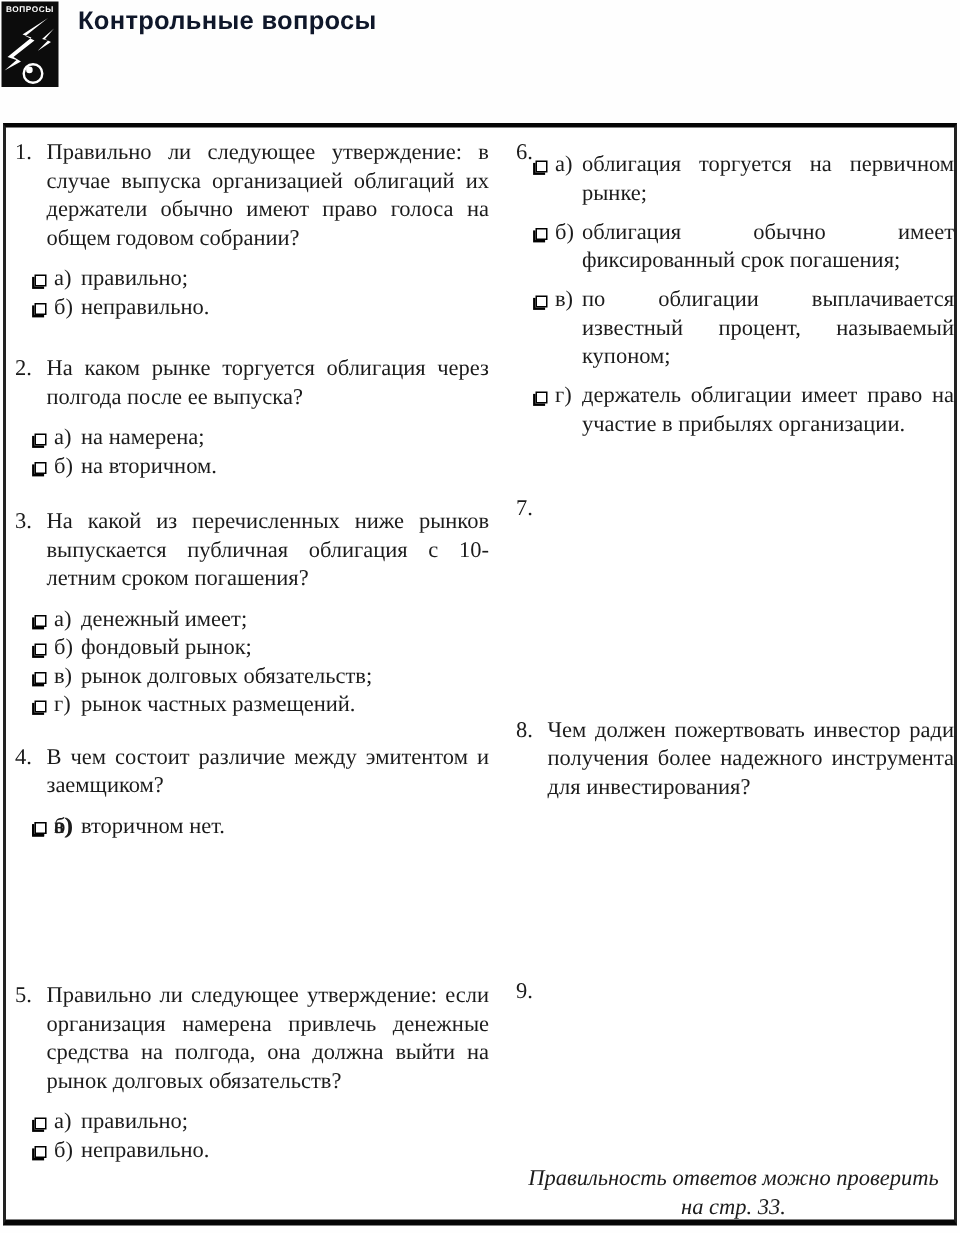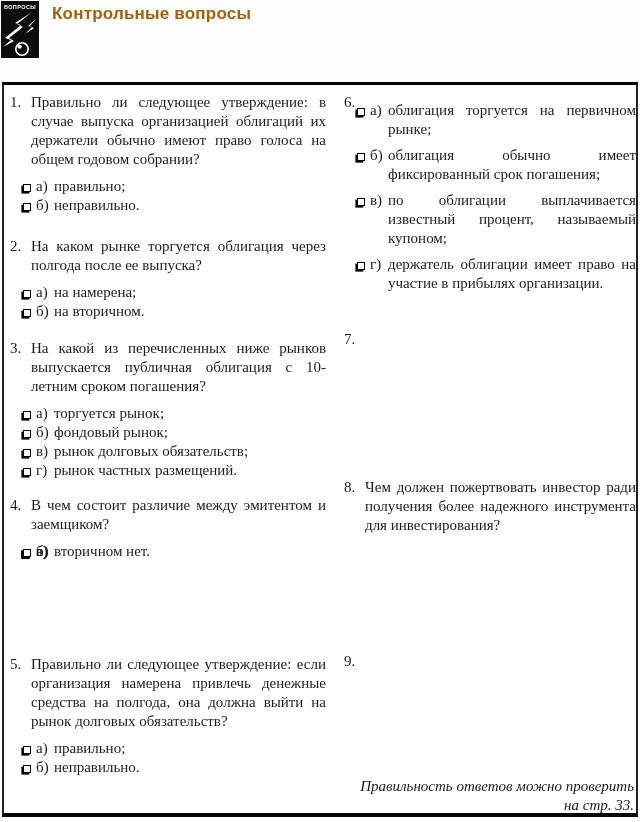--- a/index.html
+++ b/index.html
@@ -13,21 +13,21 @@
     position:absolute; left:1px; top:1px; width:38px; height:57px;
     background:#0c0c0c; display:flex; flex-direction:column; align-items:center;
   }
   .icon-label {
     color:#fff; font-family:"Liberation Sans", sans-serif; font-weight:bold;
     font-size:5.5px; line-height:8px; letter-spacing:0.4px; margin-top:2px;
   }
   .page-title {
     position:absolute; left:52px; top:4px;
     font-family:"Liberation Sans", sans-serif; font-weight:bold; font-size:17px;
-    color:#a16207; letter-spacing:0.2px;
+    color:#0f172a; letter-spacing:0.2px;
   }
   
   .frame {
     position:absolute; left:2px; top:82px; width:636px; height:735px;
     box-sizing:border-box; background:#fff;
     border-top:3px solid #050505; border-bottom:4px solid #050505;
     border-left:2px solid #222; border-right:2px solid #222;
   }
   .col { position:absolute; top:8px; }
   .col-left  { left:6px;  width:316px; }
@@ -40,21 +40,21 @@
   .option { position:relative; padding-left:31px; text-align:justify; }
   .spaced .option + .option { margin-top:7px; }
   .marker { position:absolute; left:0; top:0; white-space:nowrap; }
   .cb {
     display:inline-block; width:8px; height:8px; box-sizing:border-box;
     border:1.4px solid #000; background:#fff;
     box-shadow:-1.6px 1.6px 0 0 #000;
     margin-right:5px; position:relative; top:1px;
   }
   .note {
-    position:absolute; left:0; right:2px; text-align:right; font-style:italic;
+    position:absolute; left:0; right:2px; text-align:center; font-style:italic;
     font-size:15px; line-height:19px;
   }
 </style>
 </head>
 <body>
 
 <div class="page">
 
   <div class="icon-box">
     <span class="icon-label">ВОПРОСЫ</span>
@@ -106,21 +106,21 @@
       </div>
 
       <div class="question" style="top:246px">
         <div class="q-head">
           <span class="q-num">3.</span>
           <span>На какой из перечисленных ниже рынков выпускается публичная облигация с 10-летним сроком погашения?</span>
         </div>
         <div class="options">
           <div class="option">
             <span class="marker"><span class="cb"></span><span>а)</span></span>
-            <span>торгуется рынок;</span>
+            <span>денежный имеет;</span>
           </div>
           <div class="option">
             <span class="marker"><span class="cb"></span><span>б)</span></span>
             <span>фондовый рынок;</span>
           </div>
           <div class="option">
             <span class="marker"><span class="cb"></span><span>в)</span></span>
             <span>рынок долговых обязательств;</span>
           </div>
           <div class="option">

